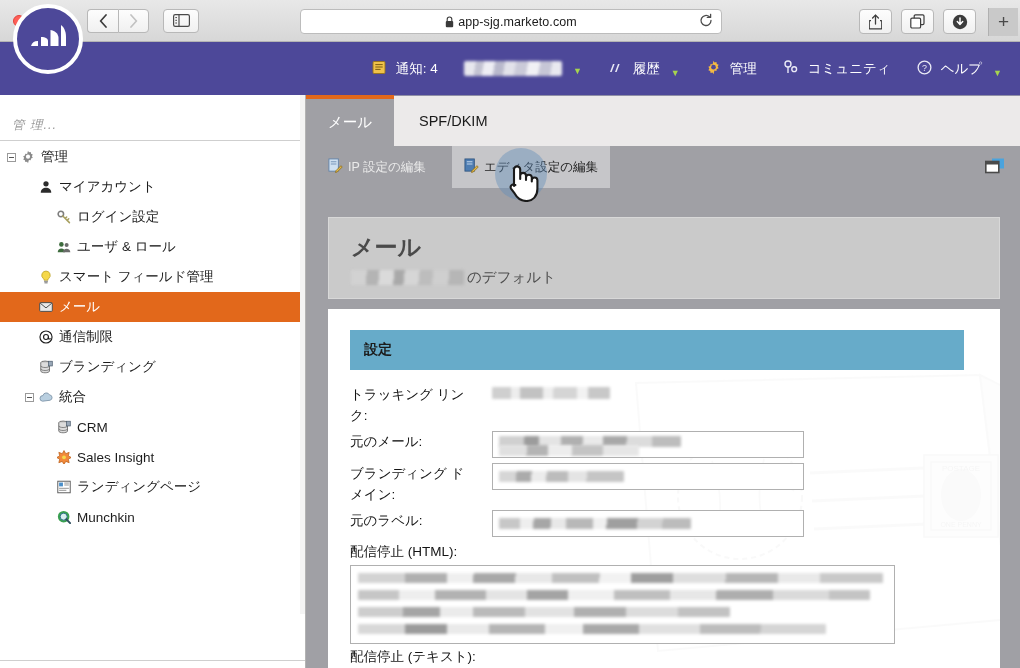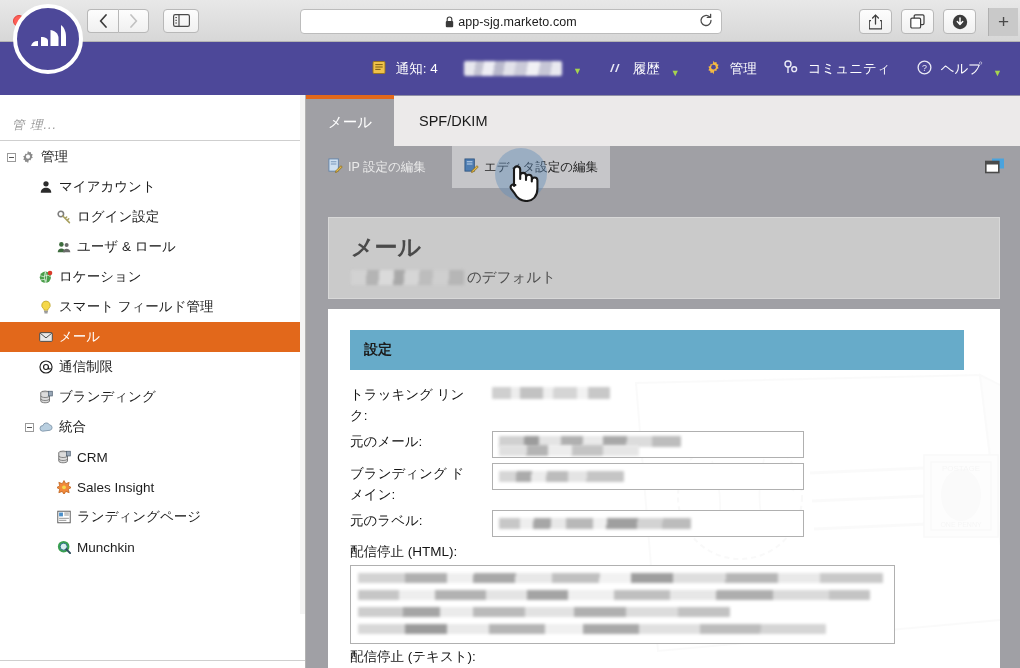--- a/index.html
+++ b/index.html
@@ -439,32 +439,20 @@
           <span class="twig"></span>
           <span class="ticon">
             <svg width="14" height="14" viewBox="0 0 16 16">
               <circle cx="5" cy="5" r="2.6" fill="#3d6b3d"></circle>
               <path d="M0.8 14 c0-2.8 1.9-4.4 4.2-4.4 s4.2 1.6 4.2 4.4z" fill="#3d6b3d"></path>
               <circle cx="11" cy="5.6" r="2.3" fill="#6b6b6b"></circle>
               <path d="M6.8 14 c0-2.5 1.8-3.9 4.2-3.9 s4.2 1.4 4.2 3.9z" fill="#6b6b6b"></path>
             </svg>
           </span>
           <span class="tlabel">ユーザ &amp; ロール</span>
-        </div>
-        <div class="tnode">
-          <span style="display: inline-block; width: 23px;"></span>
-          <span class="twig"></span>
-          <span class="ticon">
-            <svg width="14" height="14" viewBox="0 0 16 16">
-              <circle cx="7.3" cy="8.2" r="6.4" fill="#4a9e4a"></circle>
-              <path d="M1.3 6.5 q4 2 6.4 0 t6 1.6 M2 11.3 q4.5-1.5 6.6 1 M7.3 1.8 q-2.5 6 0 12.8 M7.3 1.8 q2.8 6 0.4 12.8" fill="none" stroke="#e2f2e2" stroke-width="0.9"></path>
-              <circle cx="12.6" cy="3.4" r="2.6" fill="#d83b2b"></circle>
-            </svg>
-          </span>
-          <span class="tlabel">ロケーション</span>
         </div>
         <div class="tnode">
           <span style="display: inline-block; width: 23px;"></span>
           <span class="twig"></span>
           <span class="ticon">
             <svg width="14" height="14" viewBox="0 0 16 16">
               <path d="M8 1.2 a4.8 4.8 0 0 1 3.1 8.5 c-.7.6-.9 1.2-.9 2h-4.4 c0-.8-.2-1.4-.9-2 A4.8 4.8 0 0 1 8 1.2z" fill="#f5d84a" stroke="#b59a16" stroke-width="0.8"></path>
               <rect x="5.8" y="12.3" width="4.4" height="1.5" fill="#9a9a9a"></rect>
               <rect x="6.2" y="14" width="3.6" height="1.3" fill="#7d7d7d"></rect>
             </svg>

